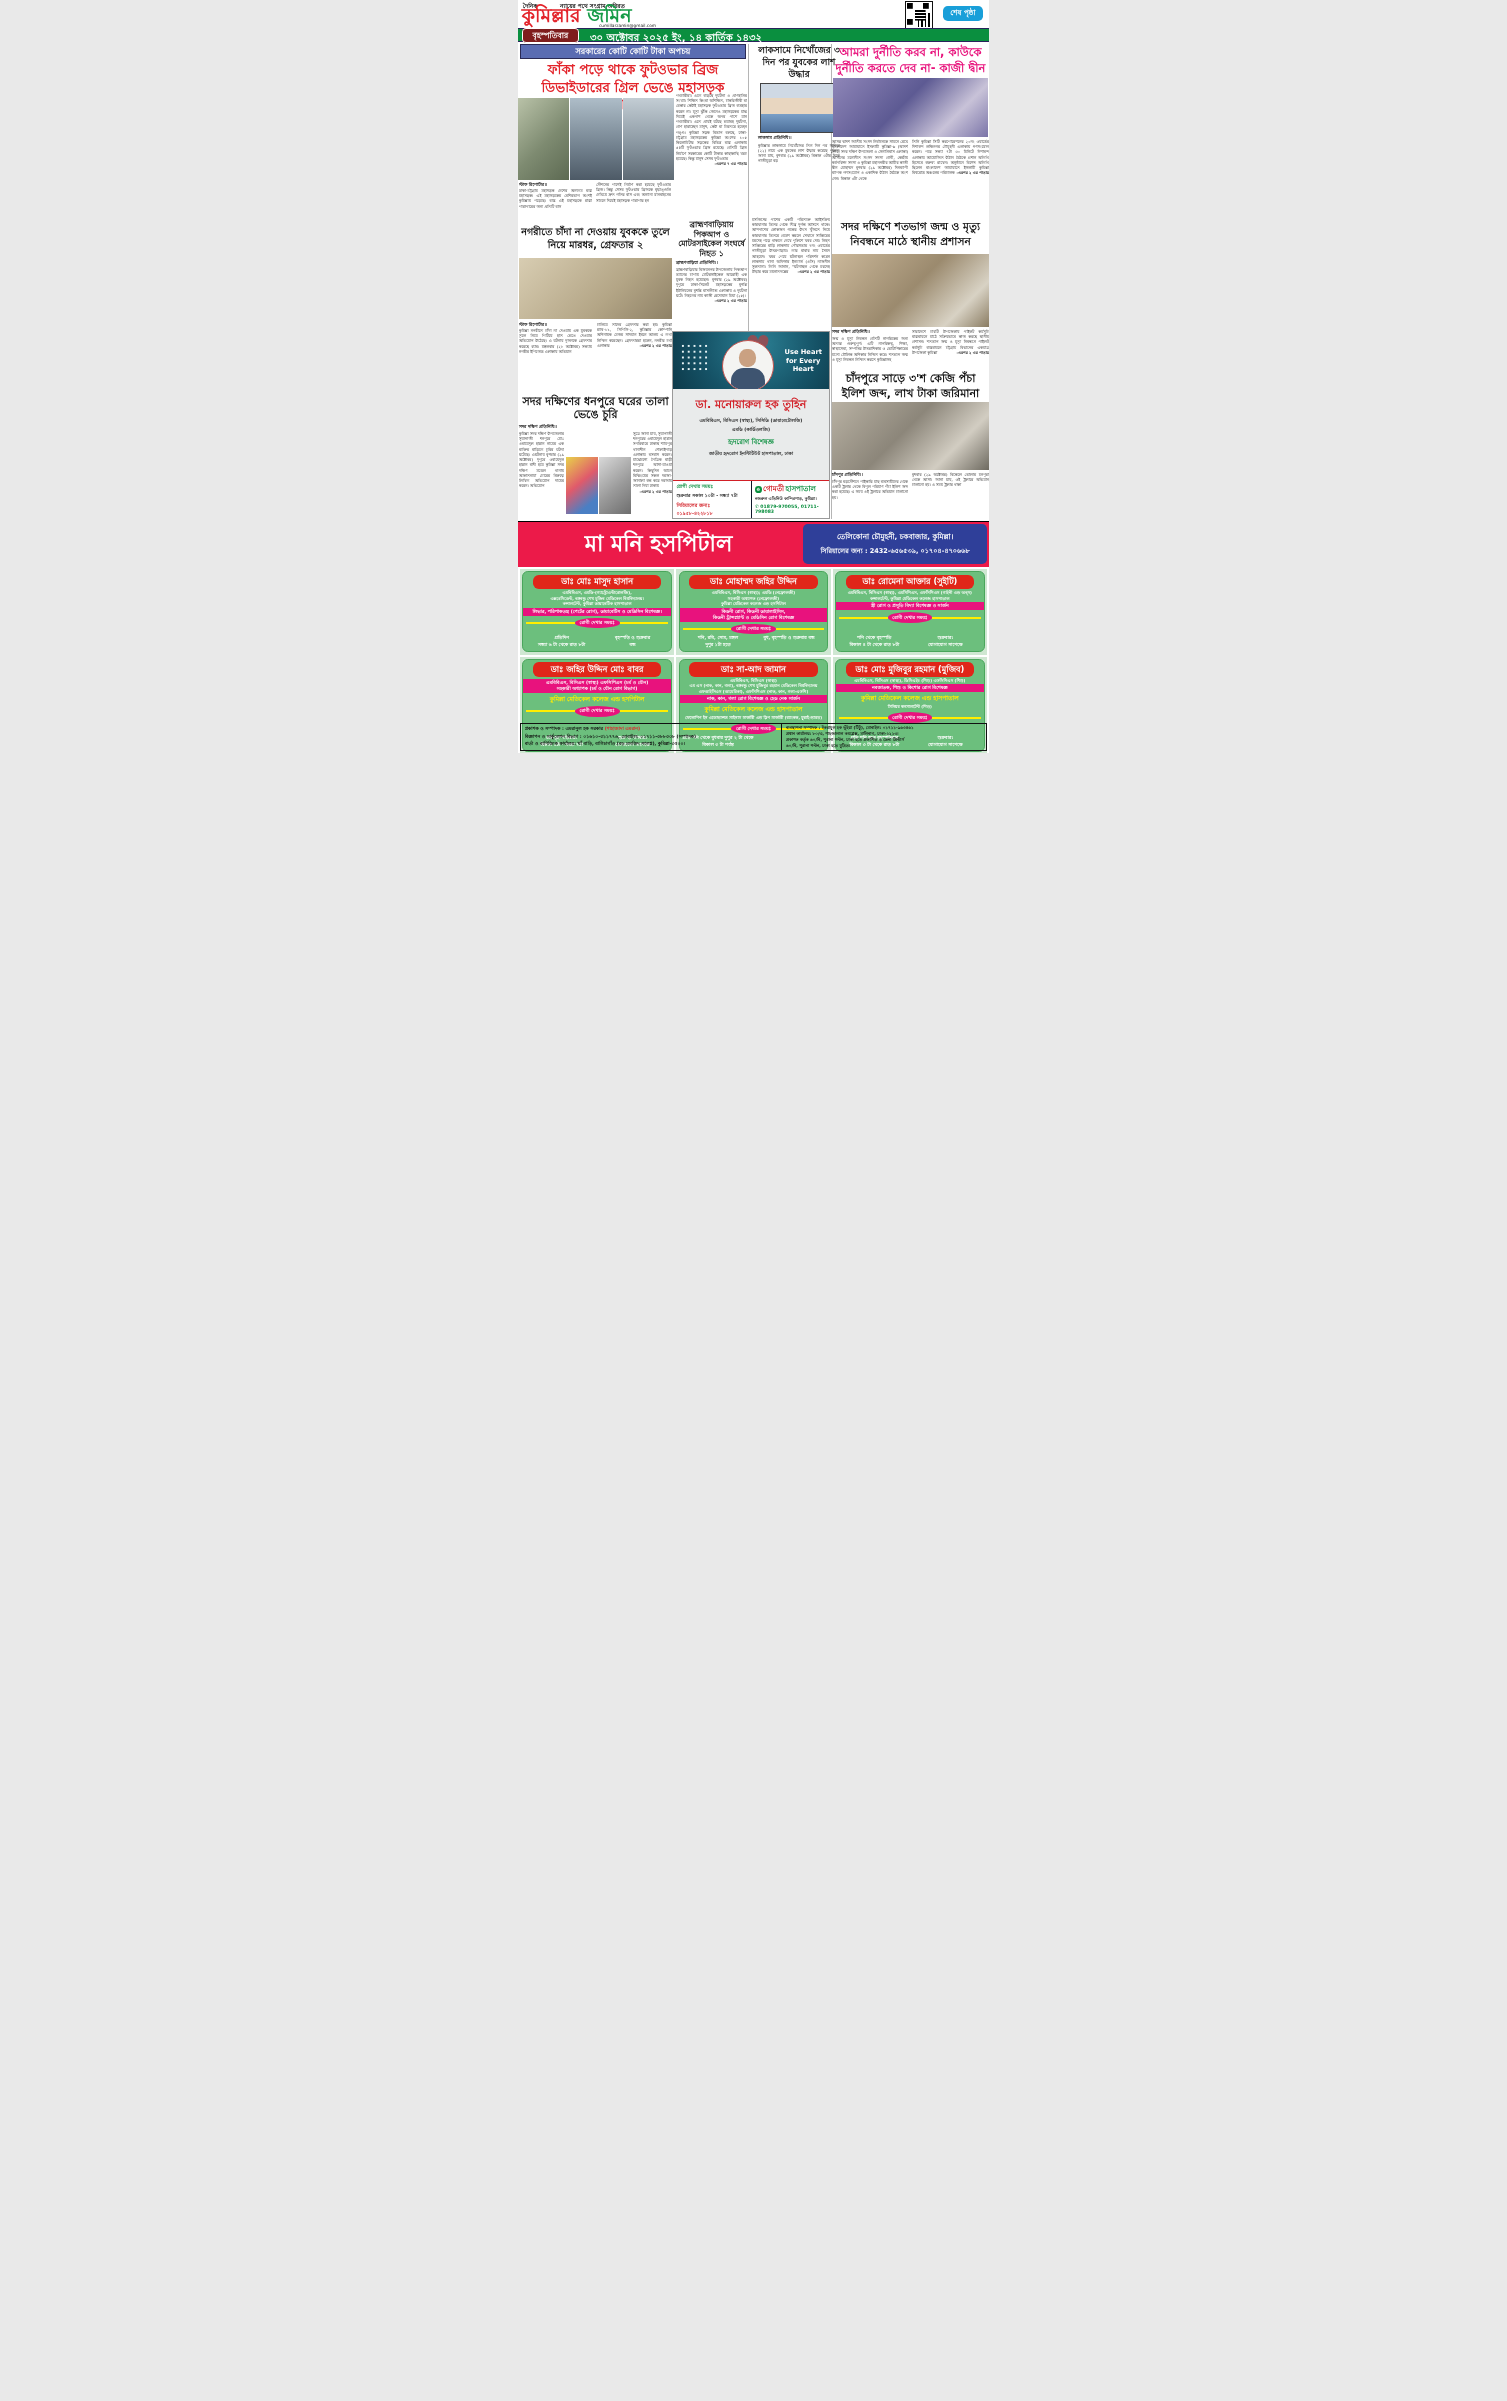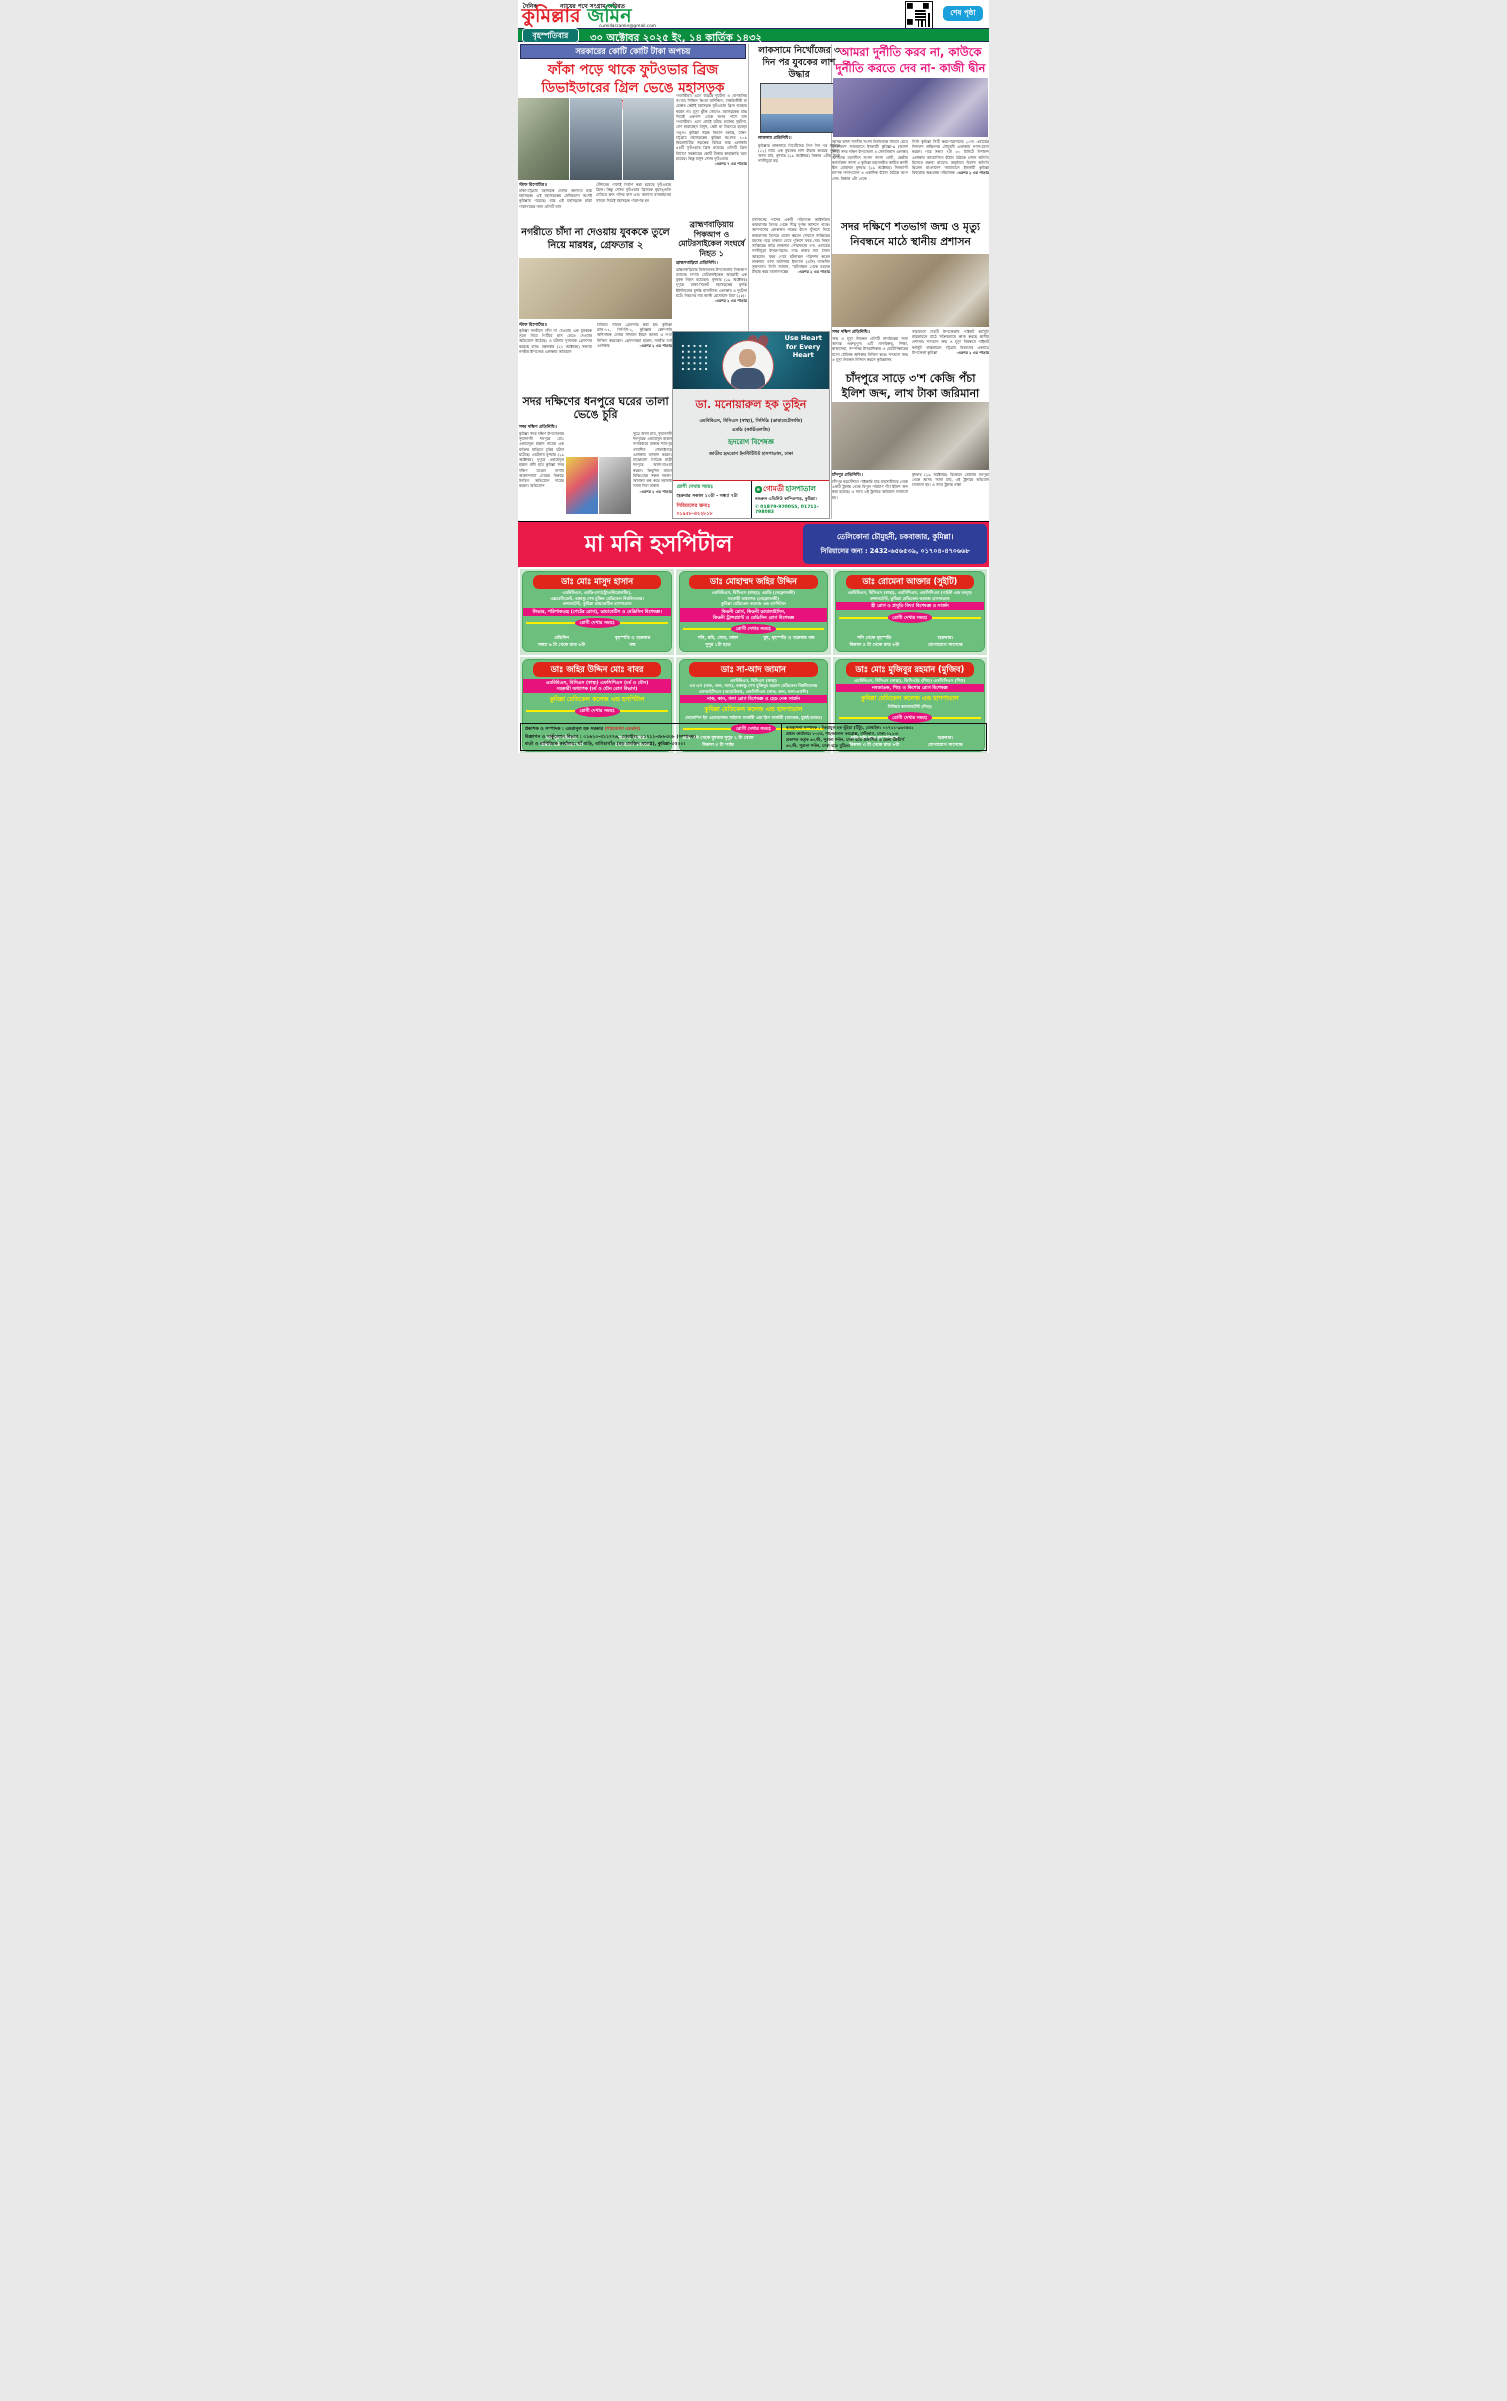--- a/index.html
+++ b/index.html
@@ -16,21 +16,21 @@
       background-image:
         linear-gradient(#000,#000),linear-gradient(#000,#000),linear-gradient(#000,#000),
         repeating-linear-gradient(0deg,#000 0 1.4px,#fff 1.4px 2.9px),
         repeating-linear-gradient(90deg,#000 0 1.4px,#fff 1.4px 3.4px);
       background-size:5.8px 5.8px,5.8px 5.8px,5.8px 5.8px,10.6px 10.6px,12.5px 14.4px;
       background-position:1px 1px,17.3px 1px,1px 17.3px,8.6px 7.7px,11.5px 10.6px;background-repeat:no-repeat;}
   .page-badge{position:absolute;left:425px;top:5.8px;width:40px;height:15.4px;background:#199fd9;border-radius:4.8px;
       color:#fff;font-weight:bold;font-size:7.2px;display:flex;align-items:center;justify-content:center;}
   
   .dateband{position:absolute;left:0;top:28px;width:471px;height:14.4px;background:#0a8f3f;border-top:1.4px solid #29235c;border-bottom:1.4px solid #29235c;box-sizing:border-box;}
-  .daypill{position:absolute;left:3.8px;top:-1.4px;width:57px;height:15.4px;background:#0f766e;border-radius:4.3px;color:#fff;
+  .daypill{position:absolute;left:3.8px;top:-1.4px;width:57px;height:15.4px;background:#7f1d1d;border-radius:4.3px;color:#fff;
       font-weight:bold;font-size:7.7px;display:flex;align-items:center;justify-content:center;box-shadow:0 0 0 1px #fff inset;}
   .dateline{position:absolute;left:72px;top:1.4px;color:#fff;font-weight:bold;font-size:10px;}
   
   .content{position:absolute;left:0;top:44px;width:471px;height:476px;}
   .vrule{position:absolute;top:0;width:0.5px;height:475px;background:#b5b5b5;}
   .body-txt{font-size:3.8px;line-height:1.38;text-align:justify;color:#111;}
   .byline{font-size:4.3px;font-weight:bold;color:#111;}
   .more{font-weight:bold;font-size:3.8px;float:right;}
   .photo{background:linear-gradient(135deg,#b9c2a8,#7d8a70 55%,#5d6a52);}
   .hl{font-weight:bold;text-align:center;}
@@ -73,21 +73,21 @@
   #c3-photo{left:314px;top:358px;width:157px;height:68px;background:linear-gradient(135deg,#b9b2a4,#8c867a 45%,#d2cdc2 75%,#6e6a60);}
   #c3-byline{left:314px;top:428px;width:76px;}
   #c3-col1{left:314px;top:435px;width:76px;height:40px;overflow:hidden;}
   #c3-col2{left:394px;top:428px;width:77px;height:47px;overflow:hidden;}
   
   #tuhin{left:154px;top:287px;width:158px;height:188px;border:0.5px solid #9a9a9a;background:#e9ebeb;box-sizing:border-box;}
   .th-banner{position:relative;height:57px;background:radial-gradient(circle at 55% 20%,#2b7f93,#155266 60%,#0d3a4a);overflow:hidden;}
   .th-dots{position:absolute;left:6.7px;top:10.6px;width:28px;height:28px;
      background-image:radial-gradient(#e8f4f6 0.7px,transparent 0.8px);background-size:5.8px 5.8px;}
   .th-heart{position:absolute;left:72px;top:-2.9px;font-size:29px;color:#c43b3b;opacity:.65;}
-  .th-slogan{position:absolute;right:3.8px;top:2px;width:44px;color:#fff;font-weight:bold;font-size:6.7px;line-height:8.6px;text-align:center;}
+  .th-slogan{position:absolute;right:3.8px;top:16px;width:44px;color:#fff;font-weight:bold;font-size:6.7px;line-height:8.6px;text-align:center;}
   .th-circle{position:absolute;left:49px;top:7.7px;width:50px;height:50px;border-radius:50%;background:#f4f4f2;border:1.4px solid #c5544f;overflow:hidden;}
   .th-head{position:absolute;left:16.3px;top:8.6px;width:16.3px;height:18px;border-radius:46%;background:#caa182;}
   .th-bodyshape{position:absolute;left:7.7px;top:27px;width:34px;height:24px;border-radius:12.5px 12.5px 0 0;background:#3e5470;}
   .th-name{margin-top:6.7px;text-align:center;color:#d21f26;font-weight:bold;font-size:11px;}
   .th-deg{ text-align:center;font-size:4.6px;font-weight:bold;color:#222;margin-top:1.9px;}
   .th-spec{text-align:center;font-size:6.7px;font-weight:bold;color:#0a8f3f;margin-top:1.9px;}
   .th-inst{text-align:center;font-size:4.6px;font-weight:bold;color:#222;margin-top:1.4px;}
   .th-bottom{position:absolute;left:0;bottom:0;width:100%;height:37px;border-top:1px solid #d21f26;display:flex;background:#fff;}
   .th-cell{flex:1;padding:2.4px 3.4px;box-sizing:border-box;}
   .th-cell + .th-cell{border-left:1px solid #0f172a;}

